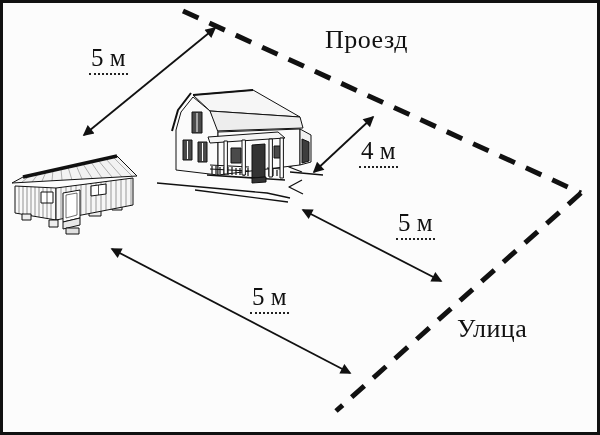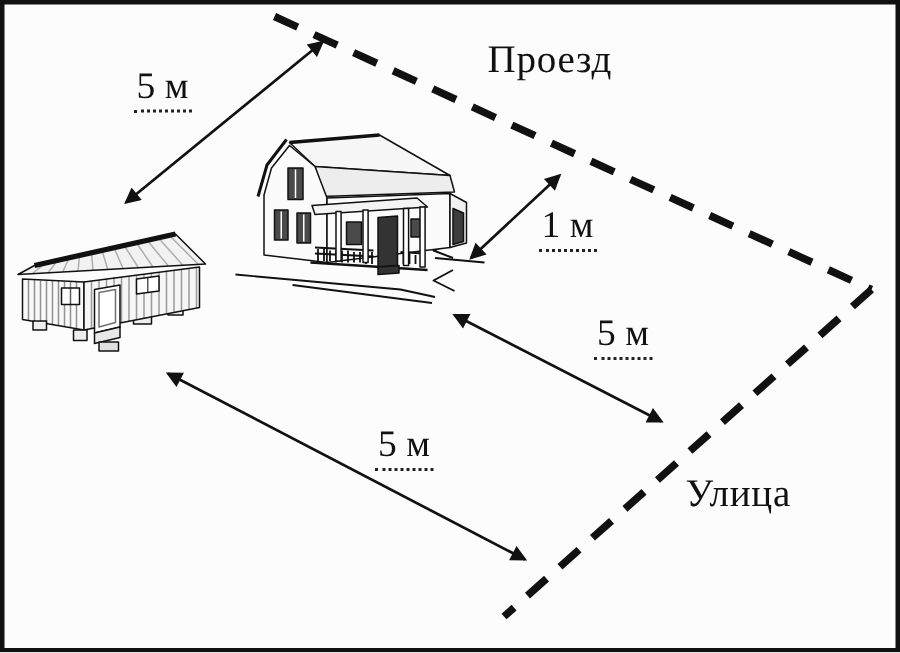--- a/index.html
+++ b/index.html
@@ -101,16 +101,16 @@
       <rect x="125" y="60" width="3.4" height="40" fill="#fff"></rect>
       <path d="M52,97 L130,102" stroke-width="1.6"></path>
       <polygon points="97,100 111,99 111,104 97,105" fill="#333"></polygon>
     </g>
   </svg>
 
   <div class="lbl road" style="left:457px;top:315px">Улица</div>
   <div class="lbl road" style="left:325px;top:26px">Проезд</div>
 
   <div class="lbl meas" style="left:89px;top:44px">5 м</div>
-  <div class="lbl meas" style="left:359px;top:137px">1 м</div>
+  <div class="lbl meas" style="left:359px;top:137px">4 м</div>
   <div class="lbl meas" style="left:396px;top:209px">5 м</div>
   <div class="lbl meas" style="left:250px;top:283px">5 м</div>
 </div>
 
 </body></html>

